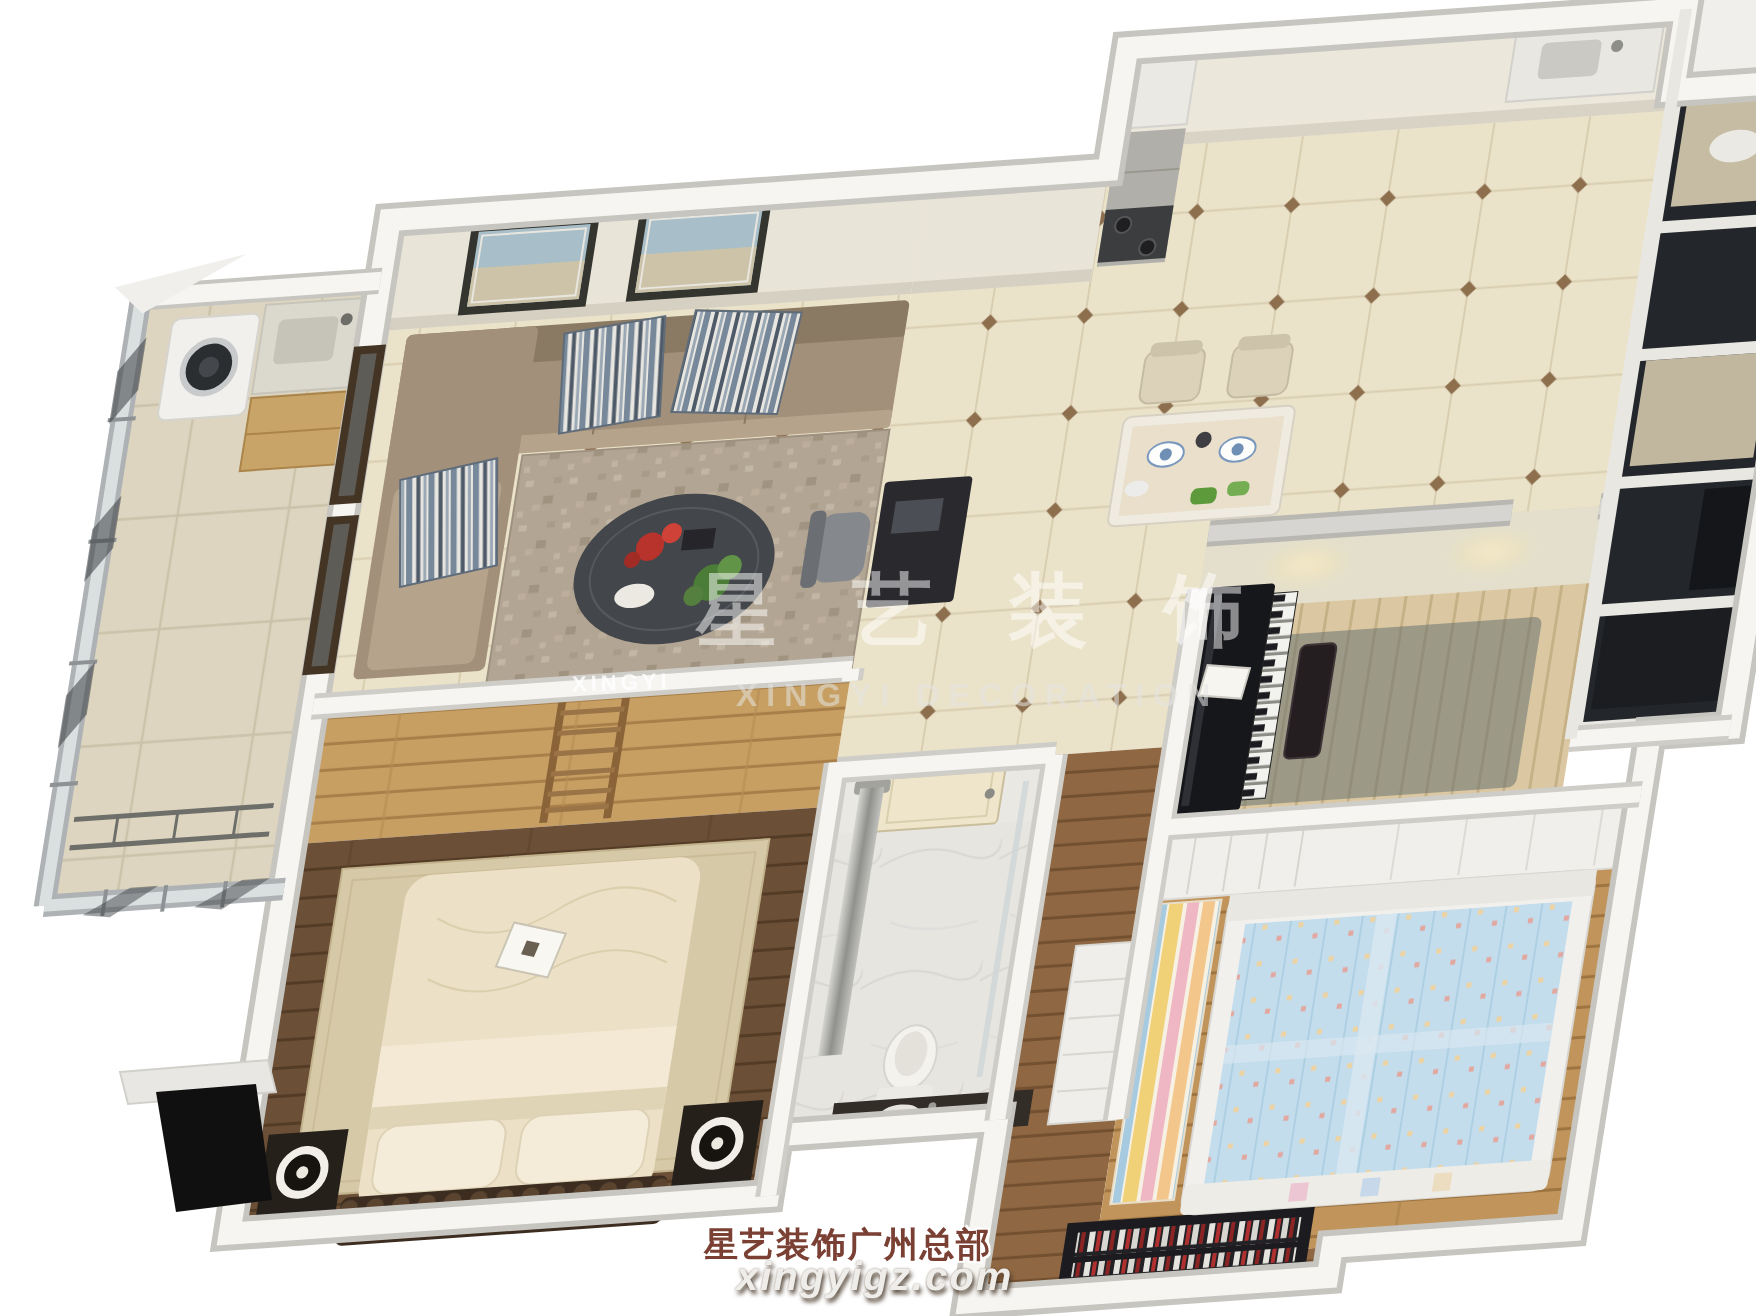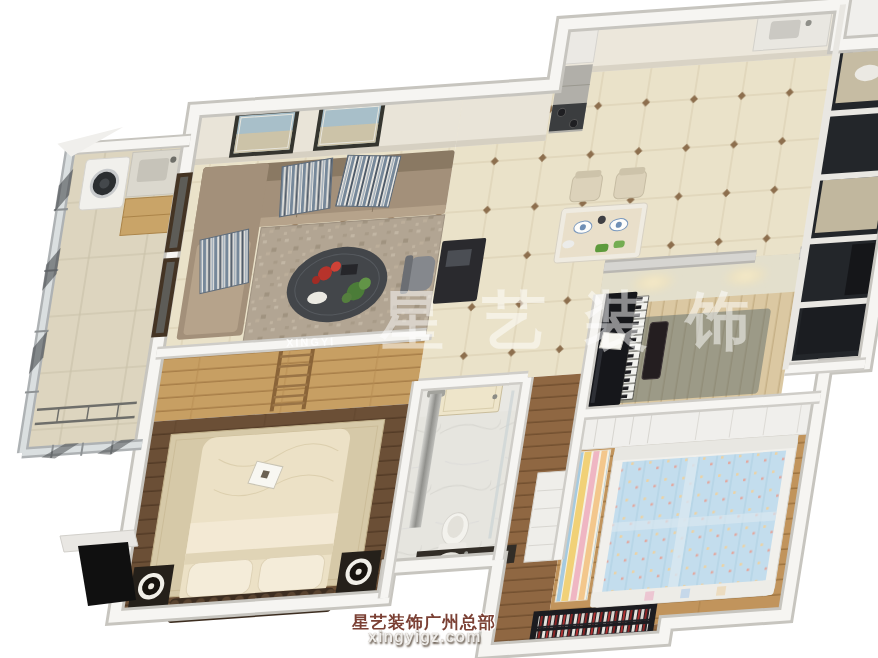--- a/index.html
+++ b/index.html
@@ -1,31 +1,31 @@
 <!DOCTYPE html>
 <html style="--wm-text: rgba(255,255,255,0.5); --wm-sub: rgba(228,228,226,0.55); --footer-cn: #7b4034; --footer-web: #efedea; --background: #ffffff; --wall-top: #f6f5f2; --wall-gray-top: #b9b7b2; --tile-floor: #eae2c9; --wood-wardrobe: #c79f63; --wood-floor-dark: #6b4f36; --sofa-taupe: #a3907a; --bed-cream: #ece1c6; --piano-black: #16171b; --kids-mattress-blue: #c3dded; --kids-stripe-yellow: #f1d177; --kids-stripe-pink: #efb6c3; --glass-dark: #23262a; --accent-flower-red: #b7332b; --accent-plant-green: #4b7c38;"><head>
 <meta charset="utf-8">
 <style>
   html,body{margin:0;padding:0;background:#fff;}
   .stage{position:relative;width:878px;height:658px;background:#ffffff;overflow:hidden;
          font-family:"Liberation Sans",sans-serif;}
   .stage svg{position:absolute;left:0;top:0;}
   .wm{position:absolute;pointer-events:none;white-space:nowrap;}
-  .wm-cn{left:380px;top:278px;font-size:64px;font-weight:700;letter-spacing:38px;
+  .wm-cn{left:348px;top:278px;font-size:40px;font-weight:700;letter-spacing:38px;
          color:var(--wm-text,rgba(255,255,255,.5));}
   .wm-en{left:368px;top:340px;font-size:16px;font-weight:700;letter-spacing:4.5px;
          color:var(--wm-sub,rgba(228,228,226,.55));}
   .wm-table{left:286px;top:336px;font-size:11px;font-weight:700;letter-spacing:2px;
          color:rgba(255,255,255,.8);transform:rotate(-2deg);}
   .wm-f1{left:352px;top:611px;font-size:17px;font-weight:800;letter-spacing:1px;
          color:var(--footer-cn,#7b4034);
          text-shadow:0 0 2px #fff,1px 1px 0 #fff,-1px -1px 0 #fff,1px -1px 0 #fff,-1px 1px 0 #fff;}
-  .wm-f2{left:368px;top:628px;font-size:16px;font-weight:800;letter-spacing:1px;
+  .wm-f2{left:368px;top:628px;font-size:20px;font-weight:800;letter-spacing:1px;
          color:var(--footer-web,#efedea);
-         text-shadow:1px 2px 2px rgba(70,55,40,.85),0 0 1px rgba(90,70,50,.6);}
+         text-shadow:1px 2px 2px rgba(70,55,40,.85),0 0 1px rgba(90,70,50,.6);font-style:italic;}
 </style>
 </head>
 <body>
 
 <div class="stage">
 <svg width="878" height="658" viewBox="0 0 878 658">
 <defs>
   <pattern id="pTile" width="48" height="48" patternUnits="userSpaceOnUse">
     <rect width="48" height="48" fill="#eae2c9"></rect>
     <path d="M0 24 H48 M24 0 V48" stroke="#d8cdb0" stroke-width="1" fill="none"></path>
@@ -371,16 +371,17 @@
   </g>
 </g>
 
 <g>
   <polygon points="60,536 134,530 138,546 64,552" fill="#e9e7e3" stroke="#d2d0cb"></polygon>
   <polygon points="78,546 128,542 136,600 88,606" fill="#101010"></polygon>
 </g>
 </svg>
 
 <div class="wm wm-cn">星艺装饰</div>
+<div class="wm wm-en">XINGYI DECORATION</div>
 <div class="wm wm-table">XINGYI</div>
 <div class="wm wm-f1">星艺装饰广州总部</div>
 <div class="wm wm-f2">xingyigz.com</div>
 </div>
 
 </body></html>

